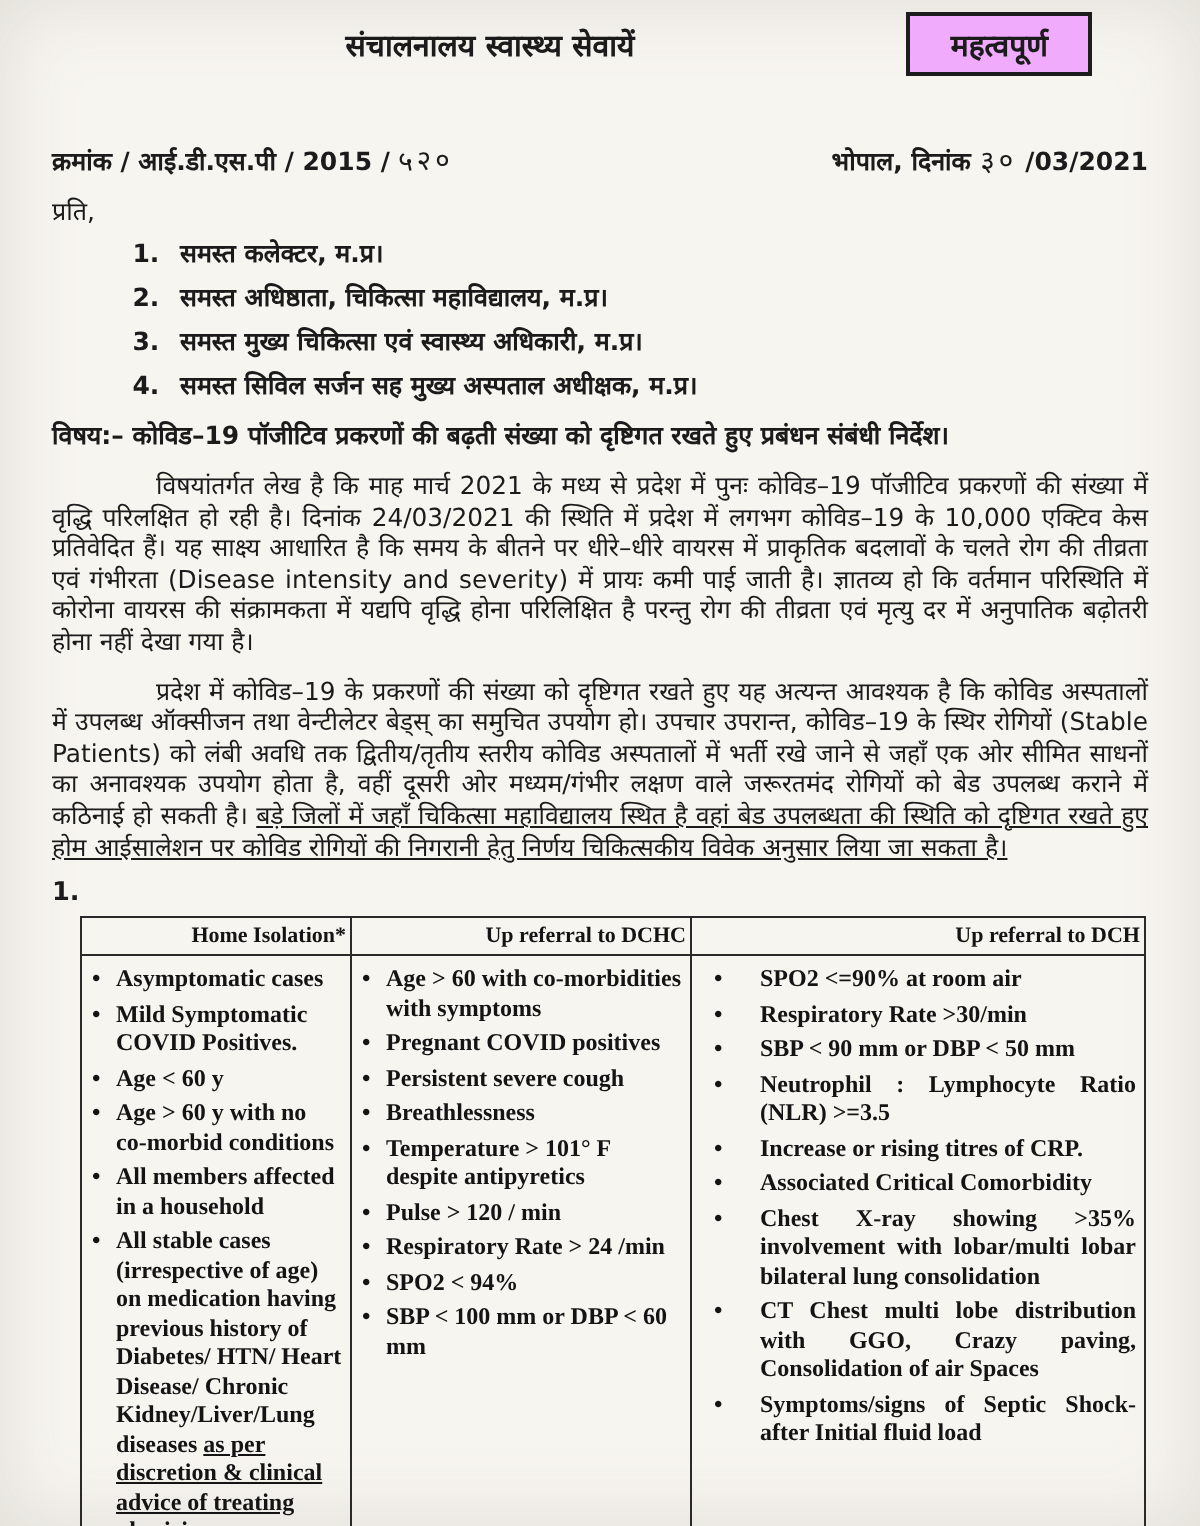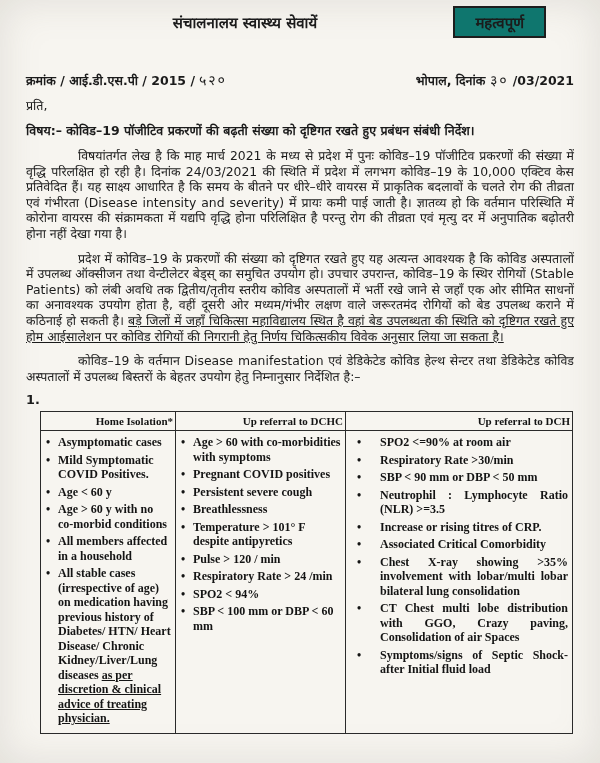--- a/index.html
+++ b/index.html
@@ -18,21 +18,21 @@
   
   .hdr{position:relative;height:56px;}
   .hdr-center{position:absolute;left:0;right:110px;top:8px;text-align:center;}
   .hdr-title{font-weight:bold;font-size:15px;line-height:18px;}
   .hdr-sub{font-weight:bold;font-size:14px;line-height:17px;}
   .stamp{
     position:absolute;right:28px;top:0;
     border:2px solid #1d1d1d;
     padding:4px 20px;
     font-weight:bold;font-size:15px;
-    background:#0f766e;
+    background:#f0abfc;
   }
   
   .refline{display:flex;justify-content:space-between;align-items:baseline;margin-top:8px;font-size:12.5px;font-weight:600;}
   .hand{font-size:14px;letter-spacing:2px;font-weight:500;transform:rotate(-2deg);display:inline-block;}
   
   .prati{font-size:12.5px;font-weight:400;margin-top:8px;}
   ol.addr{margin:4px 0 0 0;padding-left:58px;font-size:12.5px;font-weight:600;}
   ol.addr li{margin-bottom:5px;padding-left:6px;}
   
   .subject{margin-top:8px;font-size:12.5px;font-weight:bold;}
@@ -79,28 +79,33 @@
     </div>
     <div>
       <span>भोपाल, दिनांक</span>
       <span class="hand">३०</span>
       <span>/03/2021</span>
     </div>
   </div>
 
   <div class="prati">प्रति,</div>
 
+  <ol class="addr">
+      <li>समस्त कलेक्टर, म.प्र।</li>
+      <li>समस्त अधिष्ठाता, चिकित्सा महाविद्यालय, म.प्र।</li>
+      <li>समस्त मुख्य चिकित्सा एवं स्वास्थ्य अधिकारी, म.प्र।</li>
+      <li>समस्त सिविल सर्जन सह मुख्य अस्पताल अधीक्षक, म.प्र।</li>
+    </ol>
 
   <div class="subject">विषय:– कोविड–19 पॉजीटिव प्रकरणों की बढ़ती संख्या को दृष्टिगत रखते हुए प्रबंधन संबंधी निर्देश।</div>
 
   <p class="body">विषयांतर्गत लेख है कि माह मार्च 2021 के मध्य से प्रदेश में पुनः कोविड–19 पॉजीटिव प्रकरणों की संख्या में वृद्धि परिलक्षित हो रही है। दिनांक 24/03/2021 की स्थिति में प्रदेश में लगभग कोविड–19 के 10,000 एक्टिव केस प्रतिवेदित हैं। यह साक्ष्य आधारित है कि समय के बीतने पर धीरे–धीरे वायरस में प्राकृतिक बदलावों के चलते रोग की तीव्रता एवं गंभीरता (Disease intensity and severity) में प्रायः कमी पाई जाती है। ज्ञातव्य हो कि वर्तमान परिस्थिति में कोरोना वायरस की संक्रामकता में यद्यपि वृद्धि होना परिलिक्षित है परन्तु रोग की तीव्रता एवं मृत्यु दर में अनुपातिक बढ़ोतरी होना नहीं देखा गया है।</p>
 
   <p class="body"><span>प्रदेश में कोविड–19 के प्रकरणों की संख्या को दृष्टिगत रखते हुए यह अत्यन्त आवश्यक है कि कोविड अस्पतालों में उपलब्ध ऑक्सीजन तथा वेन्टीलेटर बेड्स् का समुचित उपयोग हो। उपचार उपरान्त, कोविड–19 के स्थिर रोगियों (Stable Patients) को लंबी अवधि तक द्वितीय/तृतीय स्तरीय कोविड अस्पतालों में भर्ती रखे जाने से जहाँ एक ओर सीमित साधनों का अनावश्यक उपयोग होता है, वहीं दूसरी ओर मध्यम/गंभीर लक्षण वाले जरूरतमंद रोगियों को बेड उपलब्ध कराने में कठिनाई हो सकती है। </span><span class="u">बड़े जिलों में जहाँ चिकित्सा महाविद्यालय स्थित है वहां बेड उपलब्धता की स्थिति को दृष्टिगत रखते हुए होम आईसालेशन पर कोविड रोगियों की निगरानी हेतु निर्णय चिकित्सकीय विवेक अनुसार लिया जा सकता है।</span></p>
 
-  <p class="body">कोविड–19 के वर्तमान Disease manifestation एवं डेडिकेटेड कोविड हेल्थ सेन्टर तथा डेडिकेटेड कोविड अस्पतालों में उपलब्ध बिस्तरों के बेहतर उपयोग हेतु निम्नानुसार निर्देशित है:–</p>
 
   <div class="sec">
     <span class="sec-no">1.</span>
   </div>
 
   <table class="grid">
     <colgroup>
         <col class="c1">
         <col class="c2">
         <col class="c3">

